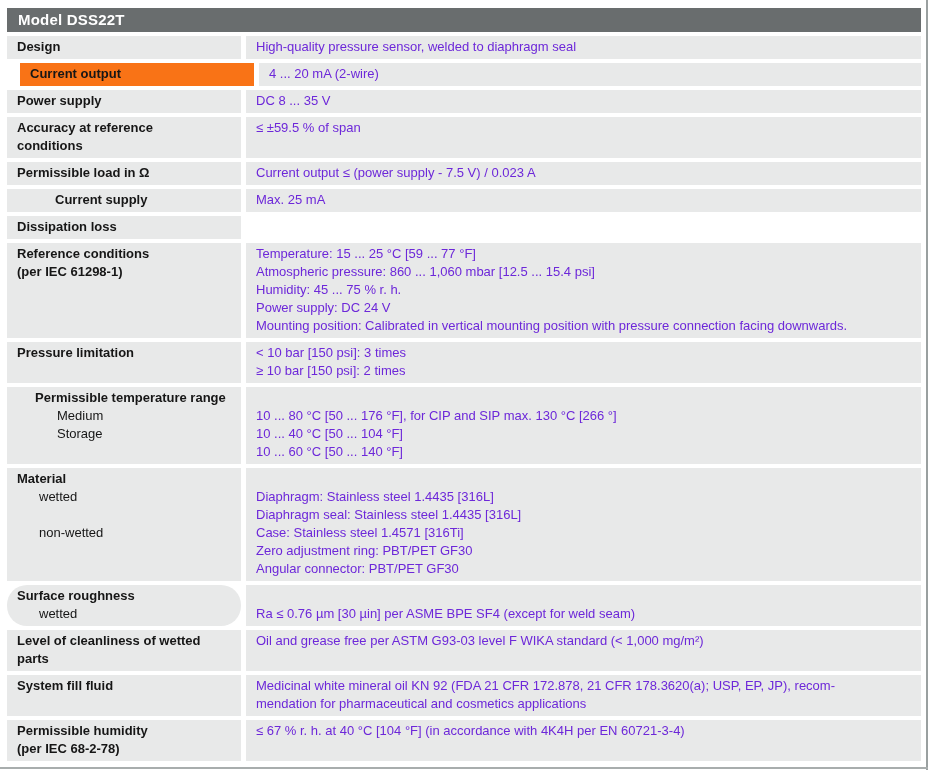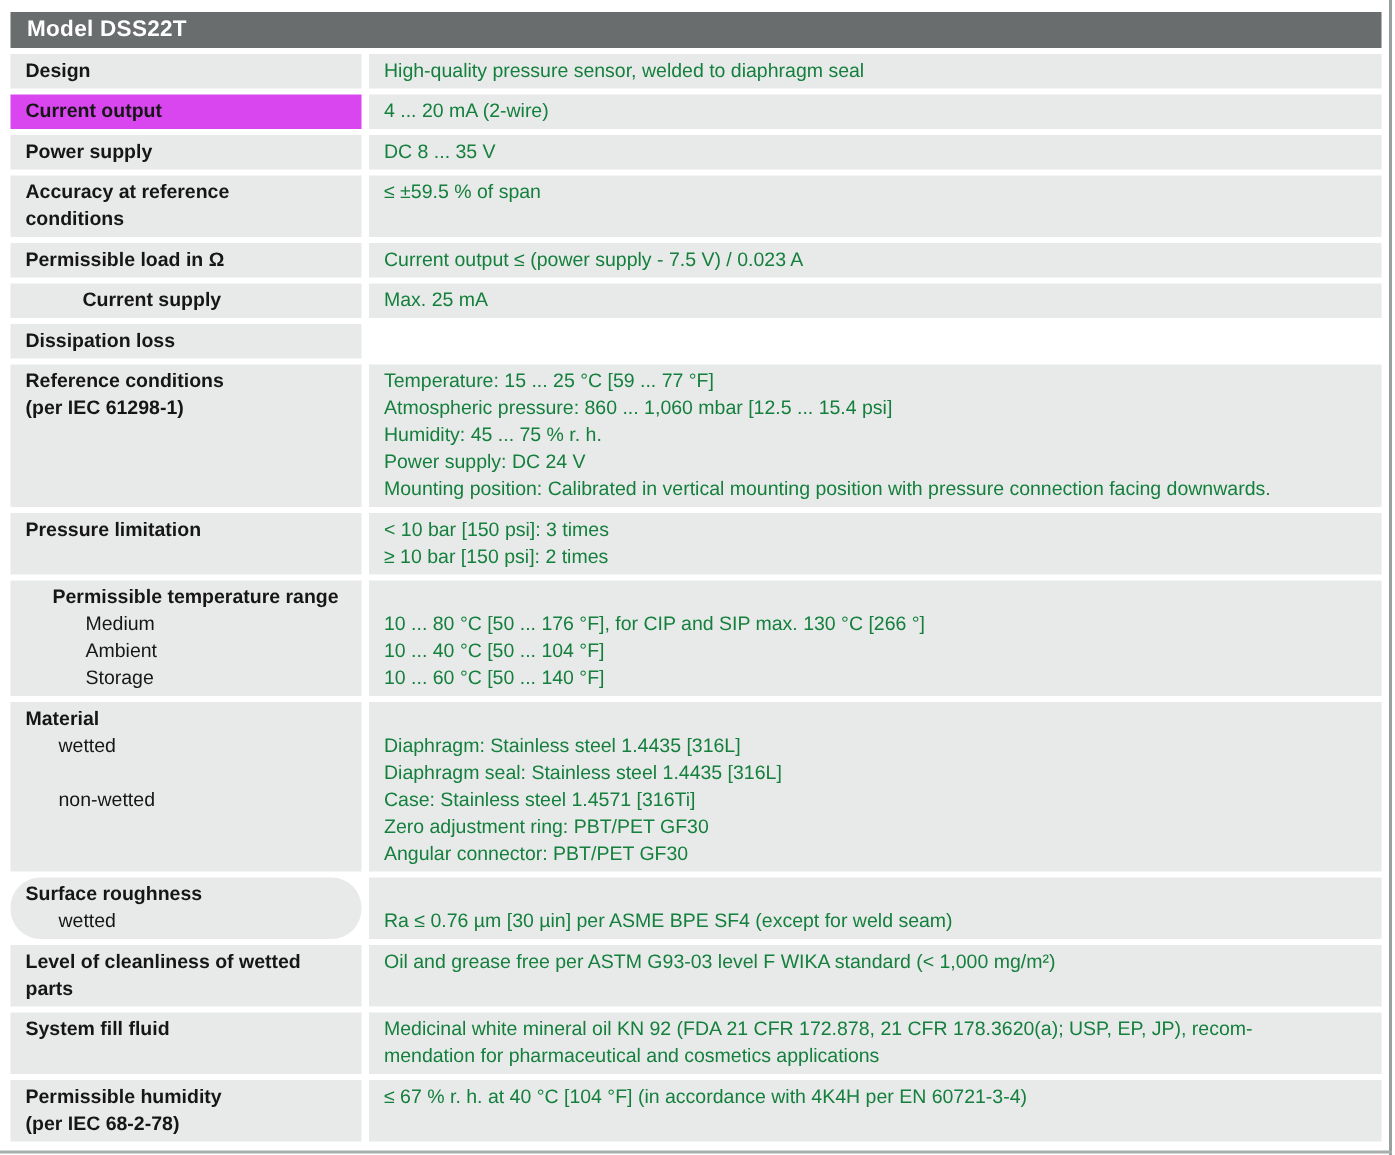--- a/index.html
+++ b/index.html
@@ -26,21 +26,21 @@
     padding-left: 11px;
     color: #ffffff; font-size: 15px; font-weight: bold;
     letter-spacing: 0.2px;
   }
   .row { display: flex; margin-top: 4px; }
   .cell { padding: 2px 10px 3px 10px; }
   .label-cell { width: 234px; flex: 0 0 234px; margin-right: 5px; }
   .value-cell { flex: 1 1 auto; }
   .ln {
     font-size: 13px; line-height: 18px; min-height: 18px;
-    white-space: nowrap; color: #15803d;
+    white-space: nowrap; color: #6d28d9;
   }
   .label-cell .ln { color: #161616; }
   .ln.b { font-weight: bold; }
   .ln.ind { padding-left: 22px; }
 </style>
 </head>
 <body>
 
 <div class="page">
   <div class="spec-table">
@@ -50,21 +50,21 @@
     <div>
         <div class="row">
           <div class="cell label-cell" style="background: rgb(232, 233, 233);">
             <div class="ln b">Design</div>
           </div>
           <div class="cell value-cell" style="background: rgb(232, 233, 233);">
             <div class="ln">High-quality pressure sensor, welded to diaphragm seal</div>
           </div>
         </div>
         <div class="row">
-          <div class="cell label-cell" style="background: #d946ef;">
+          <div class="cell label-cell" style="background: #f97316; margin-left: 13px;">
             <div class="ln b">Current output</div>
           </div>
           <div class="cell value-cell" style="background: rgb(232, 233, 233);">
             <div class="ln">4 ... 20 mA (2-wire)</div>
           </div>
         </div>
         <div class="row">
           <div class="cell label-cell" style="background: rgb(232, 233, 233);">
             <div class="ln b">Power supply</div>
           </div>
@@ -121,21 +121,20 @@
           </div>
           <div class="cell value-cell" style="background: rgb(232, 233, 233);">
             <div class="ln">&lt; 10 bar [150 psi]: 3 times</div>
             <div class="ln">≥ 10 bar [150 psi]: 2 times</div>
           </div>
         </div>
         <div class="row">
           <div class="cell label-cell" style="background: rgb(232, 233, 233); padding-left: 28px;">
             <div class="ln b">Permissible temperature range</div>
             <div class="ln ind">Medium</div>
-            <div class="ln ind">Ambient</div>
             <div class="ln ind">Storage</div>
           </div>
           <div class="cell value-cell" style="background: rgb(232, 233, 233);">
             <div class="ln"></div>
             <div class="ln">10 ... 80 °C [50 ... 176 °F], for CIP and SIP max. 130 °C [266 °]</div>
             <div class="ln">10 ... 40 °C [50 ... 104 °F]</div>
             <div class="ln">10 ... 60 °C [50 ... 140 °F]</div>
           </div>
         </div>
         <div class="row">

